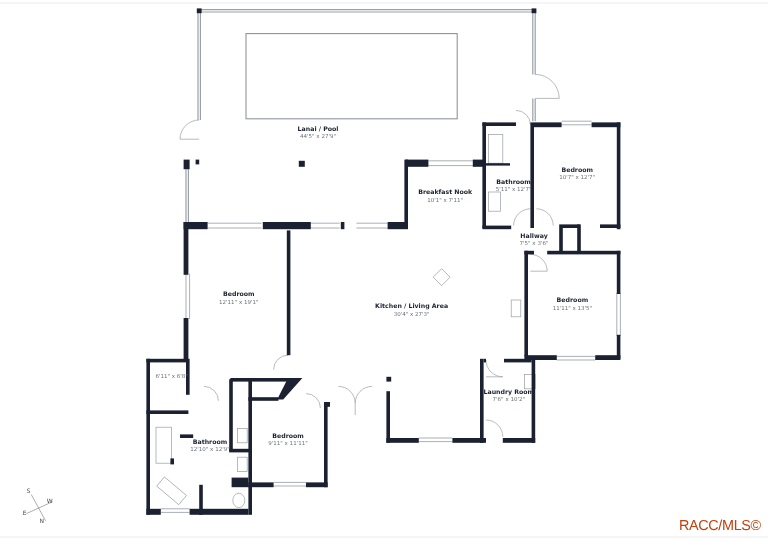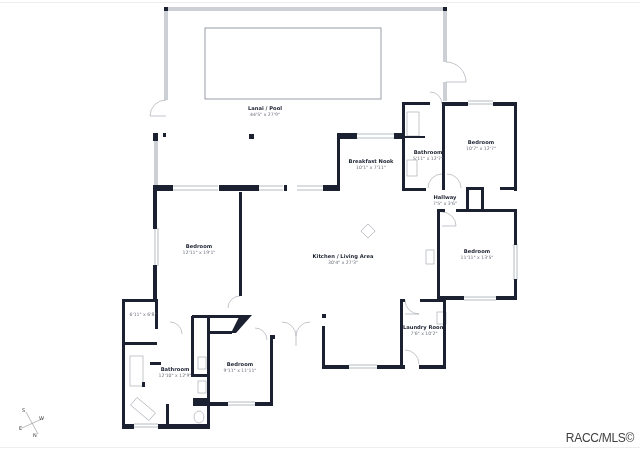--- a/index.html
+++ b/index.html
@@ -1,21 +1,21 @@
 <!DOCTYPE html>
 <html><head>
 <meta charset="utf-8">
 <style>
   html, body { margin: 0; padding: 0; background: #ffffff; }
   body { width: 640px; height: 452px; position: relative; overflow: hidden; font-family: "DejaVu Sans", sans-serif; }
   #plan { position: absolute; left: 0; top: 0; width: 640px; height: 452px; }
   .room-label { position: absolute; transform: translate(-50%, 0); text-align: center; white-space: nowrap; }
   .room-name { font-size: 5.2px; font-weight: bold; color: #1c2230; line-height: 7px; }
   .room-dim { font-size: 4.6px; color: #6a6f7a; line-height: 6px; }
-  .watermark { position: absolute; right: 6px; bottom: 7px; font-family: "Liberation Sans", sans-serif; font-size: 12px; color: #404040; letter-spacing: -0.3px; }
+  .watermark { position: absolute; right: 6px; bottom: 7px; font-family: "Liberation Sans", sans-serif; font-size: 12px; color: #c2410c; letter-spacing: -0.3px; }
   .compass { position: absolute; left: 20px; top: 408px; width: 32px; height: 32px; }
   .compass span { position: absolute; font-size: 5px; color: #444; font-family: "DejaVu Sans", sans-serif; }
   .topline { position: absolute; left: 0; top: 2px; width: 640px; height: 1px; background: #eeeeee; }
   .bottomline { position: absolute; left: 0; bottom: 4px; width: 640px; height: 1px; background: #eeeeee; }
 </style>
 </head>
 <body>
 
 <div class="topline"></div>
 

